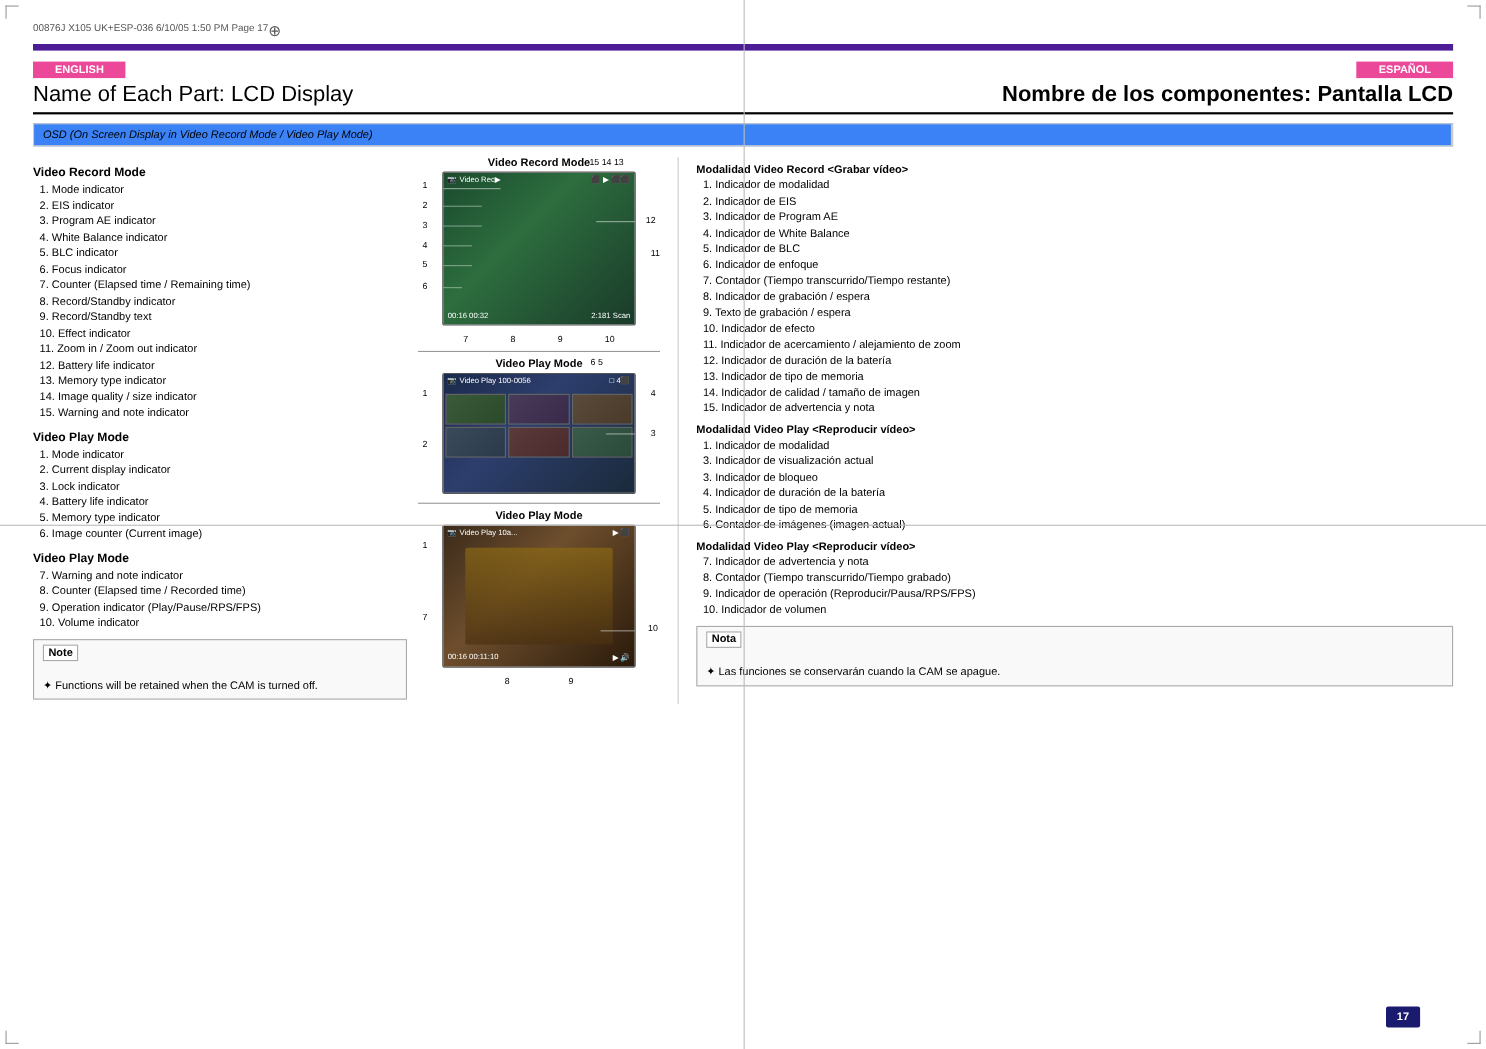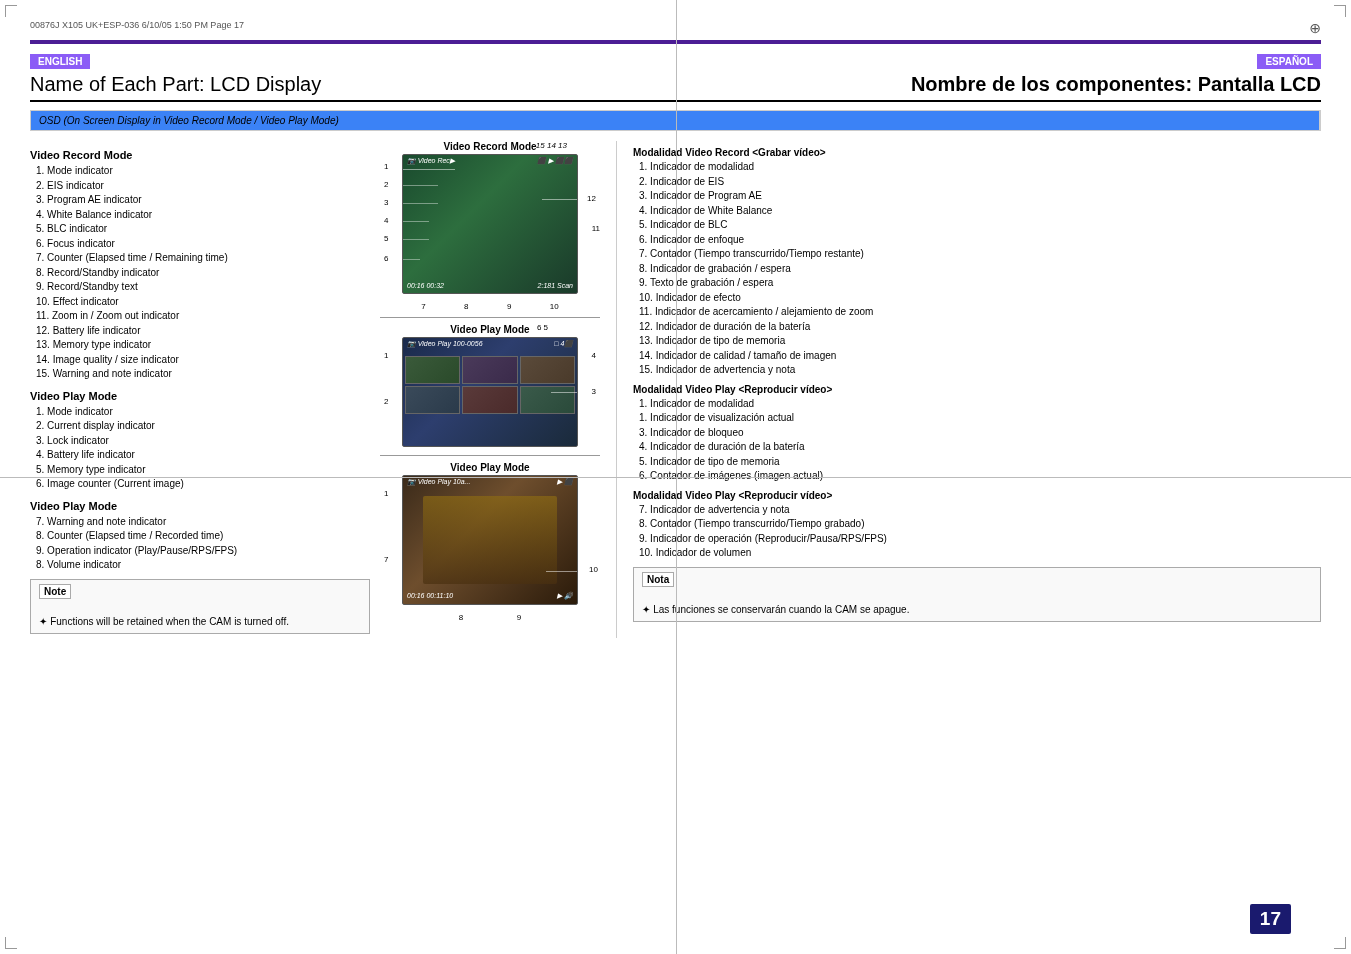--- a/index.html
+++ b/index.html
@@ -17,38 +17,37 @@
       min-height: 954px;
       padding: 20px 30px;
       position: relative;
     }
 
     
     .print-header {
       font-size: 9px;
       color: #555;
       display: flex;
-      justify-content: space-between;
       margin-bottom: 10px;
-      border-bottom: 4px solid #4c1d95;
+      border-bottom: 6px solid #4c1d95;
       padding-bottom: 4px;
     }
 
     
     .lang-badges {
       display: flex;
       justify-content: space-between;
       margin-bottom: 4px;
     }
     .lang-badge {
-      background: #8b5cf6;
+      background: #ec4899;
       color: #fff;
       font-size: 10px;
       font-weight: bold;
-      padding: 2px 8px;
+      padding: 2px 20px;
       display: inline-block;
     }
 
     
     .title-row {
       display: flex;
       justify-content: space-between;
       margin-bottom: 8px;
       border-bottom: 2px solid #000;
       padding-bottom: 4px;
@@ -126,21 +125,20 @@
 
     
     .cam-diagram {
       background: #2a2a2a;
       border: 1px solid #555;
       border-radius: 2px;
       position: relative;
       margin-bottom: 8px;
       color: #fff;
       font-size: 8px;
-      font-style: italic;
     }
     .cam-label {
       font-weight: bold;
       font-size: 10px;
       text-align: center;
       color: #000;
       margin-bottom: 2px;
     }
 
     
@@ -195,21 +193,21 @@
       margin-top: 6px;
     }
 
     
     .page-num-badge {
       position: absolute;
       bottom: 20px;
       right: 60px;
       background: #1a1a6e;
       color: #fff;
-      font-size: 19px;
+      font-size: 10px;
       font-weight: bold;
       padding: 4px 10px;
       border-radius: 2px;
     }
 
     
     .thumb-grid {
       display: grid;
       grid-template-columns: repeat(3, 1fr);
       gap: 2px;
@@ -326,21 +324,21 @@
         <li>4.  Battery life indicator</li>
         <li>5.  Memory type indicator</li>
         <li>6.  Image counter (Current image)</li>
       </ul>
 
       <div class="section-title">Video Play Mode</div>
       <ul class="numbered-list">
         <li>7.  Warning and note indicator</li>
         <li>8.  Counter (Elapsed time / Recorded time)</li>
         <li>9.  Operation indicator (Play/Pause/RPS/FPS)</li>
-        <li>8. Volume indicator</li>
+        <li>10. Volume indicator</li>
       </ul>
 
       <div class="note-box">
         <div class="note-title">Note</div>
         <p class="note-bullet">
           ✦ <span>Functions will be retained when the CAM is turned off.</span>
         </p>
       </div>
     </div>
 
@@ -466,21 +464,21 @@
         <li>11. Indicador de acercamiento / alejamiento de zoom</li>
         <li>12. Indicador de duración de la batería</li>
         <li>13. Indicador de tipo de memoria</li>
         <li>14. Indicador de calidad / tamaño de imagen</li>
         <li>15. Indicador de advertencia y nota</li>
       </ul>
 
       <div class="es-section-title">Modalidad Video Play &lt;Reproducir vídeo&gt;</div>
       <ul class="numbered-list">
         <li>1.   Indicador de modalidad</li>
-        <li>1.   Indicador de visualización actual</li>
+        <li>3.   Indicador de visualización actual</li>
         <li>3.   Indicador de bloqueo</li>
         <li>4.   Indicador de duración de la batería</li>
         <li>5.   Indicador de tipo de memoria</li>
         <li>6.   Contador de imágenes (imagen actual)</li>
       </ul>
 
       <div class="es-section-title">Modalidad Video Play &lt;Reproducir vídeo&gt;</div>
       <ul class="numbered-list">
         <li>7.   Indicador de advertencia y nota</li>
         <li>8.   Contador (Tiempo transcurrido/Tiempo grabado)</li>

